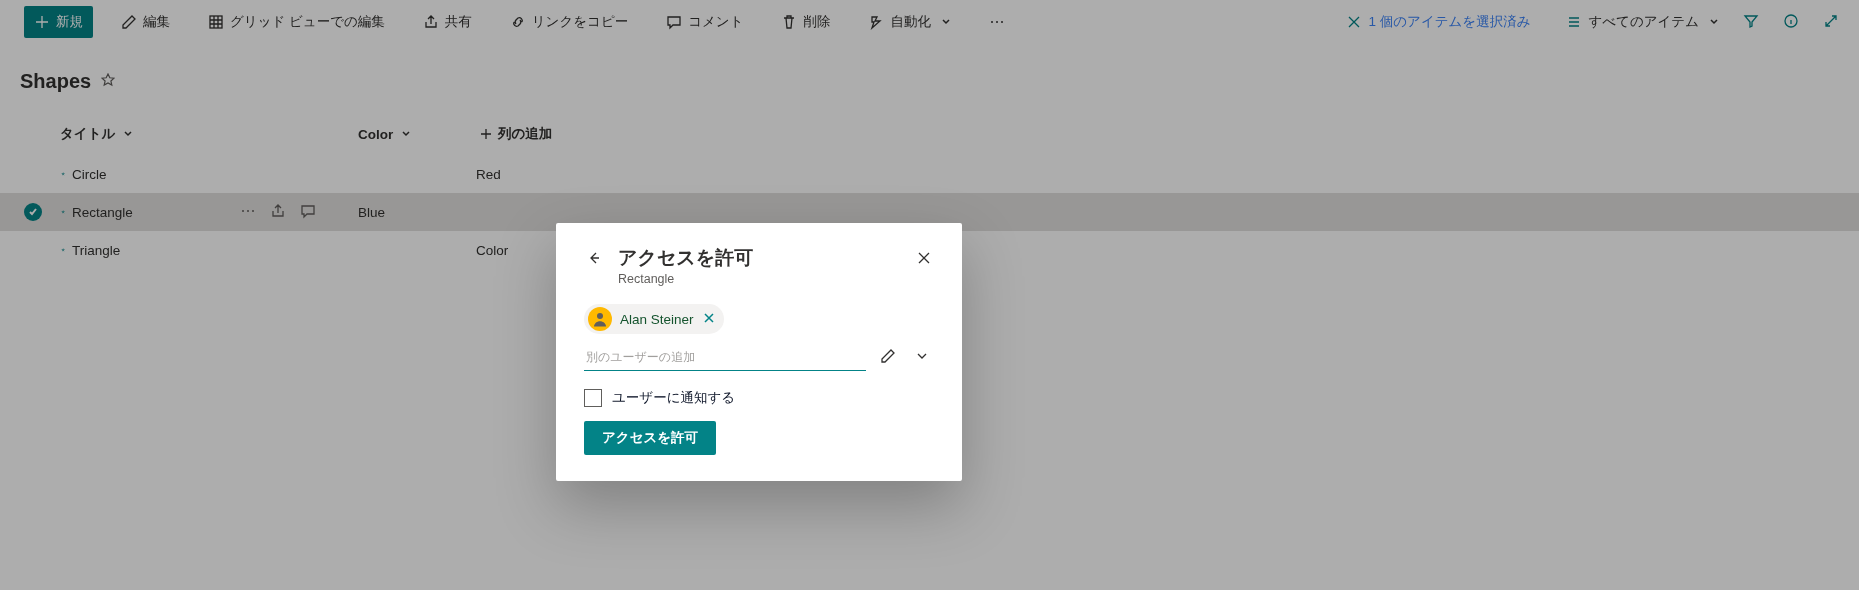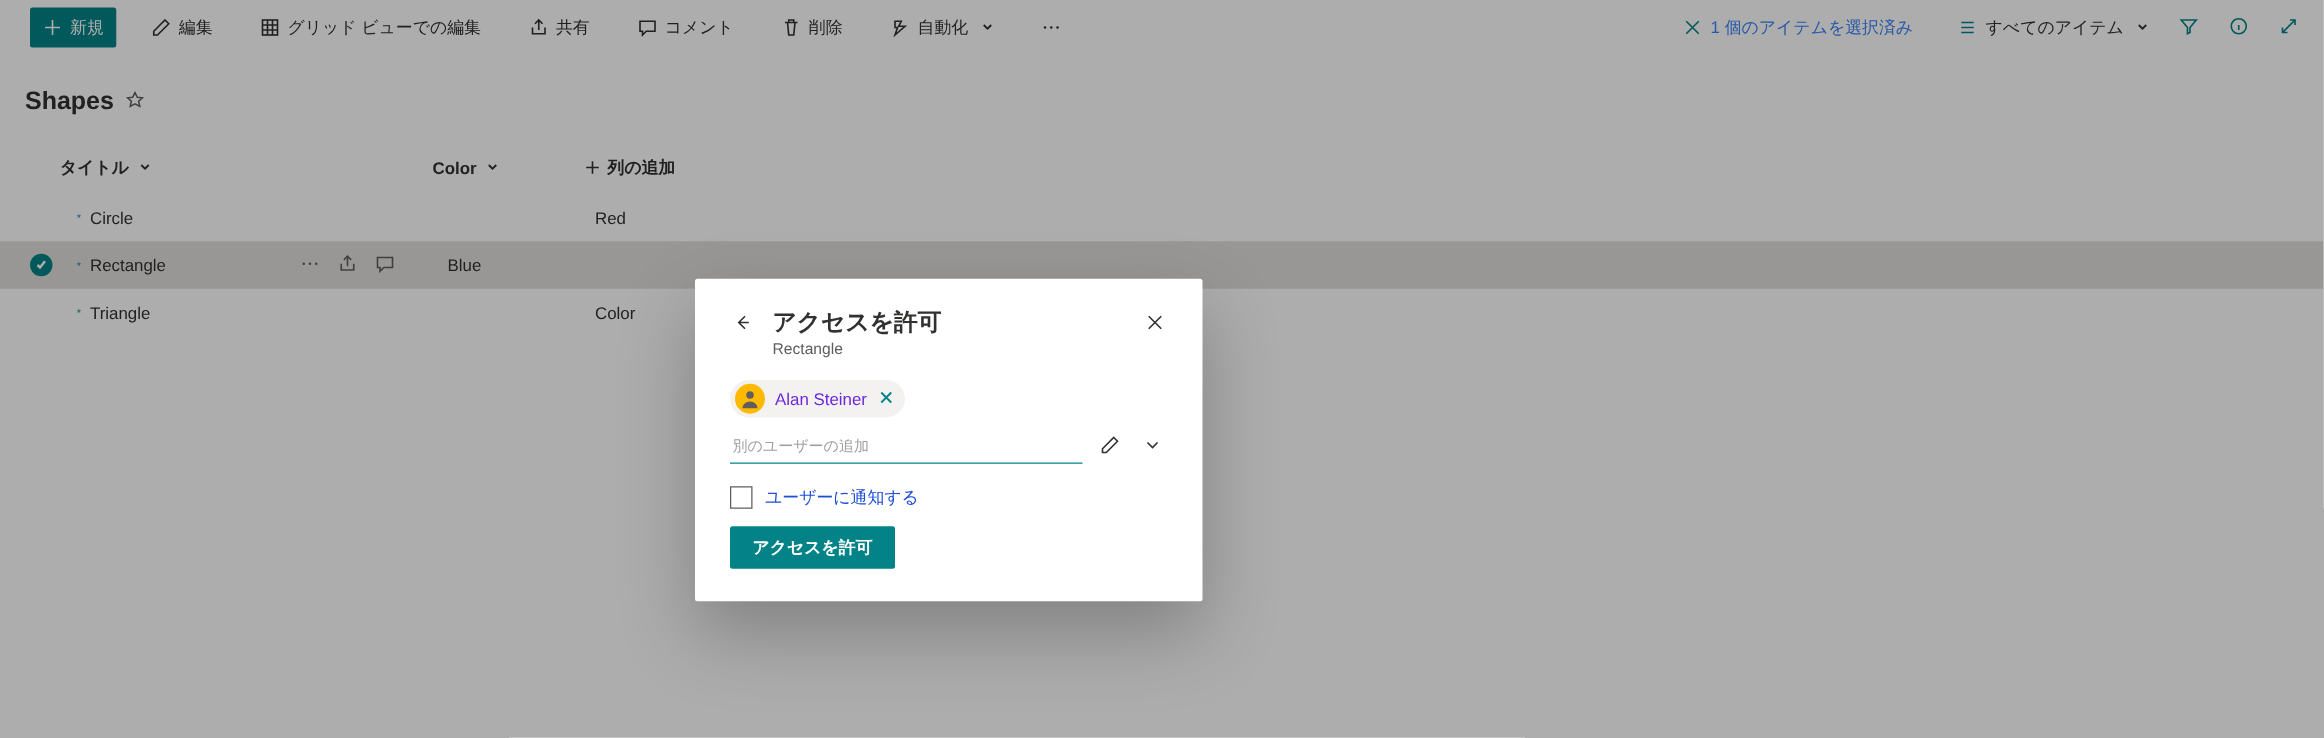--- a/index.html
+++ b/index.html
@@ -19,21 +19,21 @@
   .caret { display:inline-block; margin-left:4px; }
   .caret svg { width:10px; height:10px; stroke: currentColor; fill:none; stroke-width:1.5;}
 
   
   .page-title { display: flex; align-items: center; gap: 8px; padding: 26px 20px 20px 20px; }
   .page-title h1 { font-size: 20px; font-weight: 600; color: #323130; }
   .star { width: 14px; height: 14px; }
   .star svg { width:14px; height:14px; stroke:#605e5c; fill:none; stroke-width:1.2;}
 
   
-  .cols { display: flex; align-items: center; height: 42px; padding-left: 48px; font-size: 13.5px; font-weight: 600; color: #323130; }
+  .cols { display: flex; align-items: center; height: 42px; padding-left: 60px; font-size: 13.5px; font-weight: 600; color: #323130; }
   .col-title { width: 298px; display:flex; align-items:center; gap:4px;}
   .col-color { width: 120px; display:flex; align-items:center; gap:4px;}
   .col-add { display:flex; align-items:center; gap:4px; color:#323130;justify-content:center;}
 
   
   .row { display: flex; align-items: center; height: 38px; padding-left: 24px; font-size: 13.5px; color: #323130; }
   .row.sel { background: #e1dfdd; }
   .cell-sel { width: 36px; display:flex; align-items:center; justify-content:flex-start;}
   .check { width:18px; height:18px; border-radius:50%; background:#038387; display:inline-flex; align-items:center; justify-content:center; }
   .check svg { width:10px; height:10px; stroke:#fff; fill:none; stroke-width:2;}
@@ -52,33 +52,33 @@
   .dialog { position: absolute; top:180px; left:556px; width:406px; background:#fff; border-radius:2px; box-shadow: 0 25px 60px rgba(0,0,0,0.25); padding: 22px 28px 26px 28px; margin-top: 43px; }
   .dlg-header { display:flex; align-items:flex-start; gap:14px; margin-bottom:18px; }
   .dlg-back { width:20px; height:20px; display:inline-flex; align-items:center; justify-content:center; border:none; background:none; cursor:pointer; color:#323130; margin-top:4px;}
   .dlg-back svg { width:16px; height:16px; stroke:currentColor; fill:none; stroke-width:1.3;}
   .dlg-titles { flex:1; }
   .dlg-title { font-size:19px; font-weight:600; color:#323130; }
   .dlg-sub { font-size:12.5px; color:#605e5c; margin-top:1px;}
   .dlg-close { width:20px; height:20px; display:inline-flex; align-items:center; justify-content:center; border:none; background:none; cursor:pointer; color:#323130; margin-top:4px;}
   .dlg-close svg { width:14px; height:14px; stroke:currentColor; fill:none; stroke-width:1.3;}
 
-  .person-chip { display:inline-flex; align-items:center; gap:8px; background:#f3f2f1; border-radius:16px; padding:3px 8px 3px 4px; margin-bottom:10px; font-size:13.5px; color:#6d28d9;}
+  .person-chip { display:inline-flex; align-items:center; gap:8px; background:#f3f2f1; border-radius:16px; padding:3px 8px 3px 4px; margin-bottom:10px; font-size:13.5px; color:#14532d;}
   .avatar { width:24px; height:24px; border-radius:50%; background:#ffb900; display:inline-flex; align-items:center; justify-content:center; overflow:hidden;}
   .avatar svg { width:18px; height:18px; fill:#605e5c;}
   .chip-x { width:14px; height:14px; display:inline-flex; align-items:center; justify-content:center; border:none; background:none; cursor:pointer; color:#038387;}
   .chip-x svg{ width:12px; height:12px; stroke:currentColor; fill:none; stroke-width:1.5;}
 
   .people-row { display:flex; align-items:flex-end; gap:10px; margin-bottom:18px;}
   .people-input { flex:1; border:none; border-bottom:1px solid #038387; padding:6px 2px; font-size:12px; outline:none; background:transparent;}
   .people-input::placeholder { color:#a19f9d; }
   .pencil-btn { border:none; background:none; cursor:pointer; color:#323130; padding:4px;}
   .pencil-btn svg{ width:16px; height:16px; stroke:currentColor; fill:none; stroke-width:1.3;}
 
-  .notify-row { display:flex; align-items:center; gap:10px; margin-bottom:14px; font-size:13.5px; color:#1d4ed8;}
+  .notify-row { display:flex; align-items:center; gap:10px; margin-bottom:14px; font-size:13.5px; color:#0f172a;}
   .chk { width:18px; height:18px; border:1px solid #605e5c; background:#fff; display:inline-block;}
 
   .grant-btn { background:#038387; color:#fff; border:none; border-radius:2px; padding:8px 18px; font-size:13.5px; font-weight:600; cursor:pointer;}
 </style>
 </head>
 <body>
 
 <div class="toolbar">
   <button class="tb-btn tb-new">
     <span class="tb-icon">
@@ -110,20 +110,28 @@
 
   <button class="tb-btn">
     <span class="tb-icon">
         <svg viewBox="0 0 16 16">
           <path d="M3 8v5h10V8M8 2v8M5 5l3-3 3 3"></path>
         </svg>
       </span>
     <span>共有</span>
   </button>
 
+  <button class="tb-btn">
+    <span class="tb-icon">
+        <svg viewBox="0 0 16 16">
+          <path d="M6 10a3 3 0 010-4l2-2a3 3 0 014 4M10 6a3 3 0 010 4l-2 2a3 3 0 01-4-4"></path>
+        </svg>
+      </span>
+    <span>リンクをコピー</span>
+  </button>
 
   <button class="tb-btn">
     <span class="tb-icon">
         <svg viewBox="0 0 16 16">
           <path d="M2 3h12v8H7l-3 3v-3H2z"></path>
         </svg>
       </span>
     <span>コメント</span>
   </button>
 

